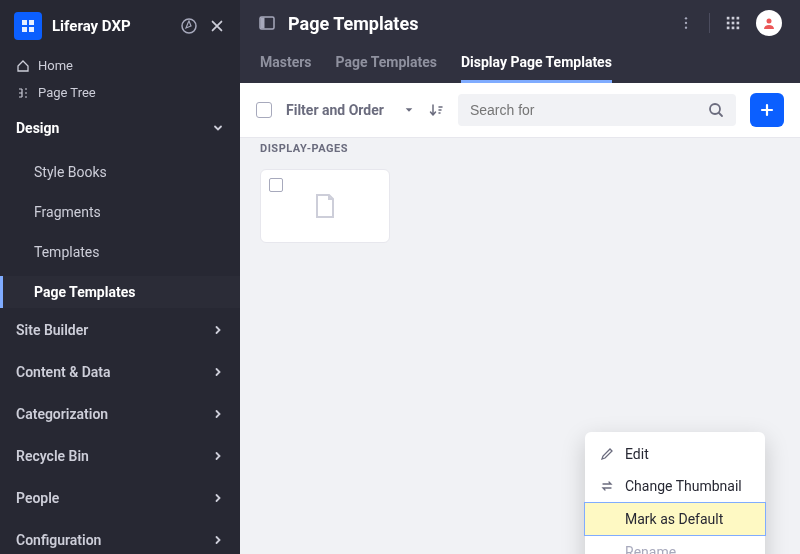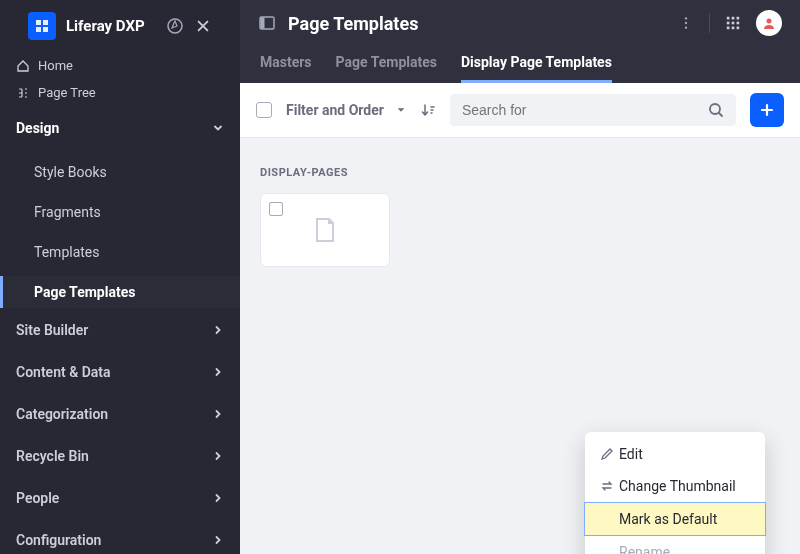--- a/index.html
+++ b/index.html
@@ -1,21 +1,21 @@
 <!DOCTYPE html>
 <html><head>
 <meta charset="utf-8">
 <style>
   * { box-sizing: border-box; margin: 0; padding: 0; }
   body { font-family: -apple-system, BlinkMacSystemFont, "Segoe UI", Roboto, sans-serif; font-size: 14px; background: #f1f2f5; width: 800px; height: 554px; overflow: hidden; }
   .app { display: flex; width: 100%; height: 100%; }
 
   
   .sidebar { width: 240px; background: #272833; color: #cdced9; display: flex; flex-direction: column; flex-shrink: 0; }
-  .sb-header { display: flex; align-items: center; padding: 12px 28px; gap: 10px; }
+  .sb-header { display: flex; align-items: center; padding: 12px 14px; gap: 10px; }
   .sb-logo { width: 28px; height: 28px; background: #0b5fff; border-radius: 4px; display: flex; align-items: center; justify-content: center; }
   .sb-logo svg { width: 16px; height: 16px; }
   .sb-title { font-weight: 700; font-size: 15px; color: #fff; flex: 1; }
   .sb-header-icon { color: #a7a9bc; width: 18px; height: 18px; display: flex; align-items: center; justify-content: center; cursor: pointer; }
   .sb-nav { display: flex; flex-direction: column; }
   .sb-link { display: flex; align-items: center; gap: 8px; padding: 6px 16px; font-size: 13px; color: #cdced9; cursor: pointer; }
   .sb-link .ic { width: 14px; height: 14px; display: flex; align-items: center; justify-content: center; }
   .sb-section { display: flex; align-items: center; justify-content: space-between; padding: 14px 16px 12px; font-size: 14px; font-weight: 700; color: #fff; cursor: pointer; }
   .sb-section.collapsed { font-weight: 600; color: #cdced9; }
   .sb-sub { padding: 8px 16px 8px 34px; font-size: 14px; color: #cdced9; cursor: pointer; margin-top: 8px; }
@@ -29,41 +29,41 @@
   .topbar-actions { display: flex; align-items: center; gap: 14px; }
   .avatar { width: 26px; height: 26px; background: #fff; border-radius: 50%; display: flex; align-items: center; justify-content: center; }
   .avatar svg { width: 14px; height: 14px; }
 
   .tabs { background: #30313f; display: flex; gap: 24px; padding: 4px 20px 0; }
   .tab { padding: 8px 0 10px; font-size: 14px; font-weight: 700; color: #8f919f; cursor: pointer; border-bottom: 3px solid transparent; }
   .tab.active { color: #fff; border-bottom-color: #80acff; }
 
   .toolbar { background: #fff; display: flex; align-items: center; padding: 10px 16px; gap: 14px; border-bottom: 1px solid #e7e7ed; }
   .checkbox { width: 16px; height: 16px; border: 1px solid #a7a9bc; border-radius: 3px; cursor: pointer; flex-shrink: 0; }
-  .filter { display: flex; align-items: center; gap: 12px; font-weight: 700; color: #6b6c7e; cursor: pointer; font-size: 14px; }
+  .filter { display: flex; align-items: center; gap: 20px; font-weight: 700; color: #6b6c7e; cursor: pointer; font-size: 14px; }
   .sort-btn { color: #6b6c7e; cursor: pointer; display: flex; align-items: center; }
   .search { flex: 1; display: flex; align-items: center; background: #f1f2f5; border-radius: 4px; padding: 8px 12px; }
   .search input { border: none; background: transparent; flex: 1; outline: none; font-size: 14px; color: #6b6c7e; }
   .add-btn { width: 34px; height: 34px; background: #0b5fff; border-radius: 6px; display: flex; align-items: center; justify-content: center; cursor: pointer; flex-shrink: 0; }
   .add-btn svg { stroke: #fff; }
 
-  .content { padding: 28px 20px; position: relative; }
+  .content { padding: 4px 20px; position: relative; }
   .section-label { font-size: 11px; font-weight: 700; color: #6b6c7e; letter-spacing: 0.5px; margin-bottom: 14px; }
 
   .card { width: 130px; background: #fff; border: 1px solid #e7e7ed; border-radius: 6px; }
   .card-top { height: 72px; display: flex; align-items: center; justify-content: center; position: relative; }
   .card-check { position: absolute; top: 8px; left: 8px; width: 14px; height: 14px; border: 1px solid #a7a9bc; border-radius: 2px; cursor: pointer; }
   .card-body { border-top: 1px solid #e7e7ed; padding: 8px 10px 10px; position: relative; }
   .card-title { font-size: 13px; color: #6b6c7e; text-decoration: underline; white-space: nowrap; overflow: hidden; text-overflow: ellipsis; max-width: 92px; cursor: pointer; }
   .card-kebab { position: absolute; top: 6px; right: 6px; width: 22px; height: 22px; display: flex; align-items: center; justify-content: center; background: #f1f2f5; border-radius: 3px; cursor: pointer; }
   .card-sub { font-size: 12px; color: #6b6c7e; margin-top: 2px; }
   .badge { display: inline-block; margin-top: 6px; font-size: 10px; font-weight: 700; color: #287d3c; border: 1px solid #5aca75; border-radius: 2px; padding: 1px 5px; }
 
   .menu { position: absolute; top: 294px; left: 345px; width: 180px; background: #fff; border-radius: 6px; box-shadow: 0 8px 24px rgba(0,0,0,0.18); padding: 6px 0; z-index: 10; }
-  .menu-item { display: flex; align-items: center; gap: 4px; padding: 8px 14px; font-size: 14px; color: #272833; cursor: pointer; }
+  .menu-item { display: flex; align-items: center; gap: 10px; padding: 8px 14px; font-size: 14px; color: #272833; cursor: pointer; }
   .menu-item.disabled { color: #a7a9bc; cursor: default; }
   .menu-item.highlight { background: #fef9c3; border: 1px solid #80acff; margin: 0 -1px; }
   .menu-item .mi-ic { width: 16px; height: 16px; display: flex; align-items: center; justify-content: center; color: #6b6c7e; flex-shrink: 0; }
   .menu-item.disabled .mi-ic { color: #cdced9; }
   .menu-item.highlight .mi-ic { visibility: hidden; }
 
   .chev { display: inline-flex; }
   svg { display: block; }
 </style>
 </head>

